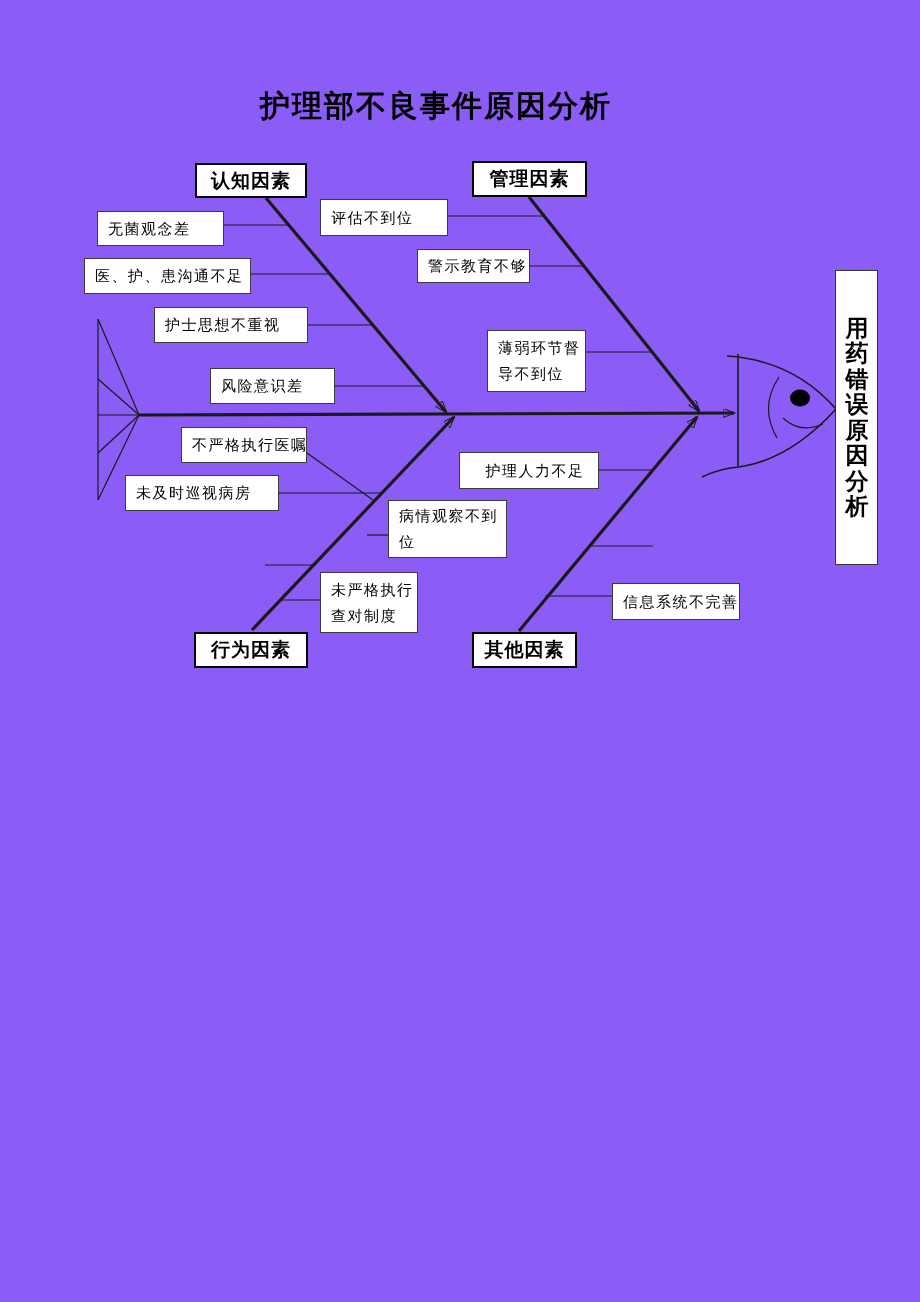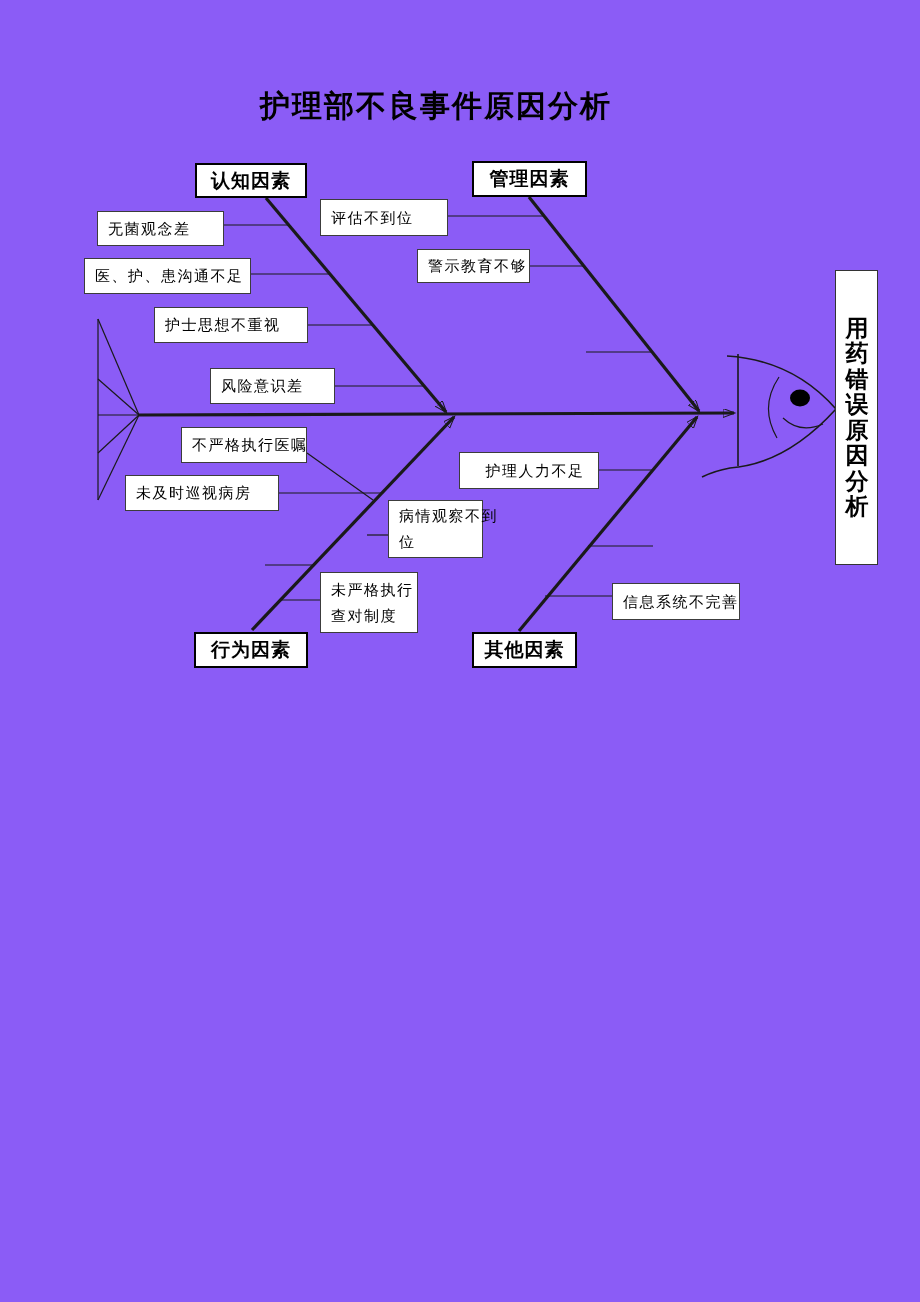--- a/index.html
+++ b/index.html
@@ -130,36 +130,40 @@
   <div class="cbox" style="left:210px;top:368px;width:125px;height:36px">
     <span>风险意识差</span>
   </div>
 
   <div class="cbox" style="left:320px;top:199px;width:128px;height:37px">
     <span>评估不到位</span>
   </div>
   <div class="cbox" style="left:417px;top:249px;width:113px;height:34px">
     <span>警示教育不够</span>
   </div>
+  <div class="cbox" style="left:487px;top:330px;width:99px;height:62px">
+    <div>薄弱环节督</div>
+    <div>导不到位</div>
+  </div>
 
   <div class="cbox" style="left:181px;top:427px;width:126px;height:36px">
     <span>不严格执行医嘱</span>
   </div>
   <div class="cbox" style="left:125px;top:475px;width:154px;height:36px">
     <span>未及时巡视病房</span>
   </div>
   <div class="cbox" style="left:320px;top:572px;width:98px;height:61px">
     <div>未严格执行</div>
     <div>查对制度</div>
   </div>
 
   <div class="cbox center" style="left:459px;top:452px;width:140px;height:37px">
     <span>护理人力不足</span>
   </div>
-  <div class="cbox" style="left:388px;top:500px;width:95px;height:58px">
+  <div class="cbox" style="left:388px;top:500px;width:119px;height:58px">
     <div>病情观察不到</div>
     <div>位</div>
   </div>
   <div class="cbox" style="left:612px;top:583px;width:128px;height:37px">
     <span>信息系统不完善</span>
   </div>
 
   <div class="headlabel">
     <div class="vtext">用药错误原因分析</div>
   </div>

